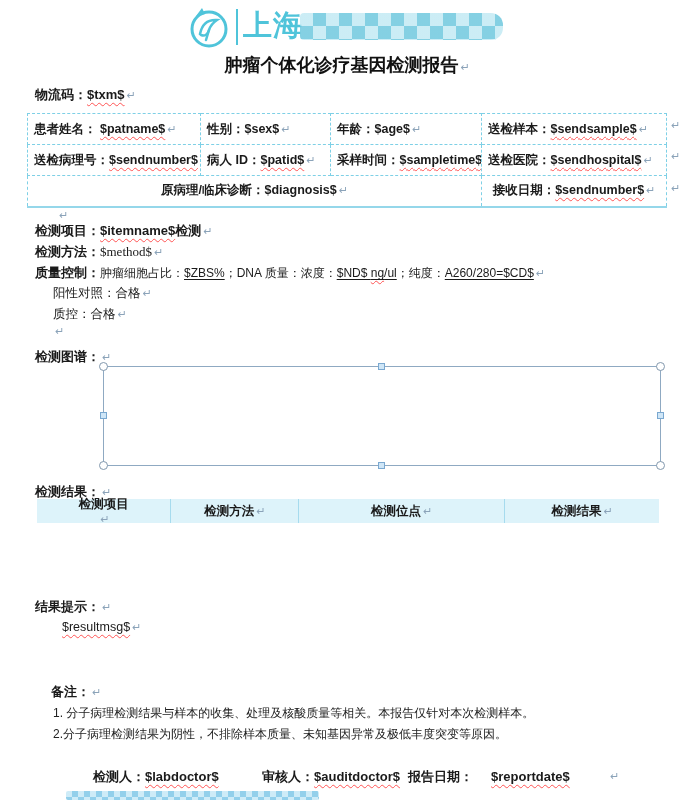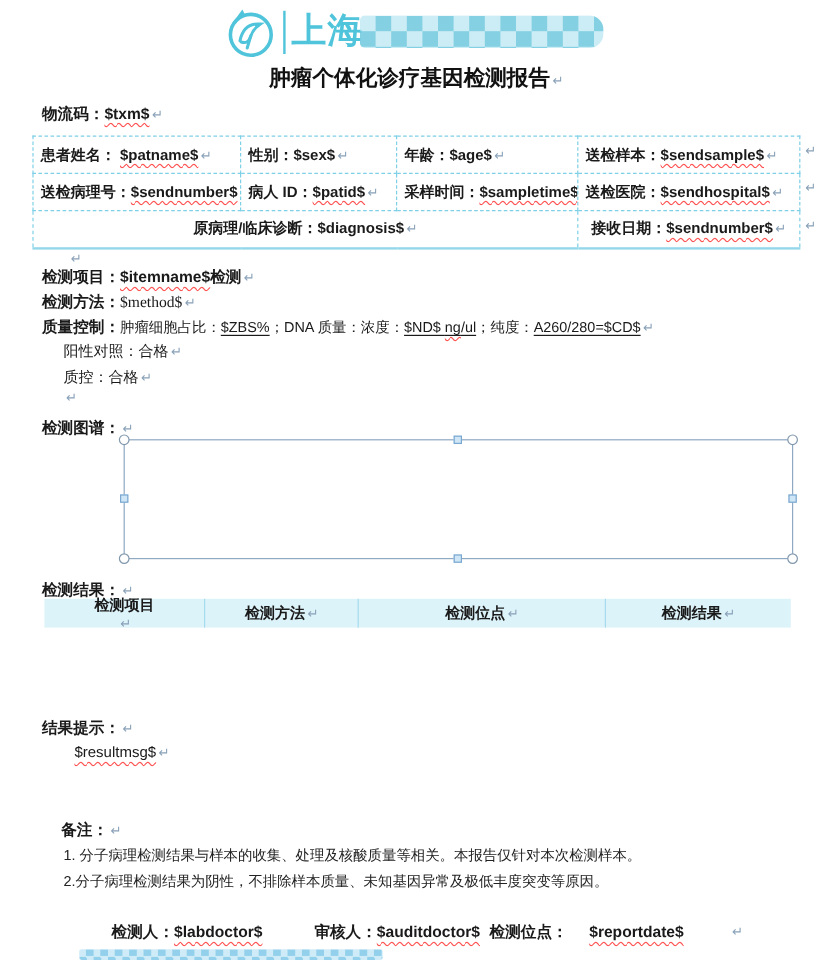--- a/index.html
+++ b/index.html
@@ -181,18 +181,18 @@
     <span>2.分子病理检测结果为阴性，不排除样本质量、未知基因异常及极低丰度突变等原因。</span>
   </div>
 
   <div class="fgroup" style="left:76px;margin-left:17px;">
     <span>检测人：</span><span class="wavy">$labdoctor$</span>
   </div>
   <div class="fgroup" style="left:262px;">
     <span>审核人：</span><span class="wavy">$auditdoctor$</span>
   </div>
   <div class="fgroup" style="left:408px;">
-    <span>检测位点：</span><span class="wavy" style="margin-left:18px;text-align:right;">$reportdate$</span>
+    <span>报告日期：</span><span class="wavy" style="margin-left:18px;text-align:right;">$reportdate$</span>
   </div>
   <span class="abs pcr" style="left:608px; top:770px;">↵</span>
 
   <div class="mosaic2"></div>
 </div>
 
 </body></html>

